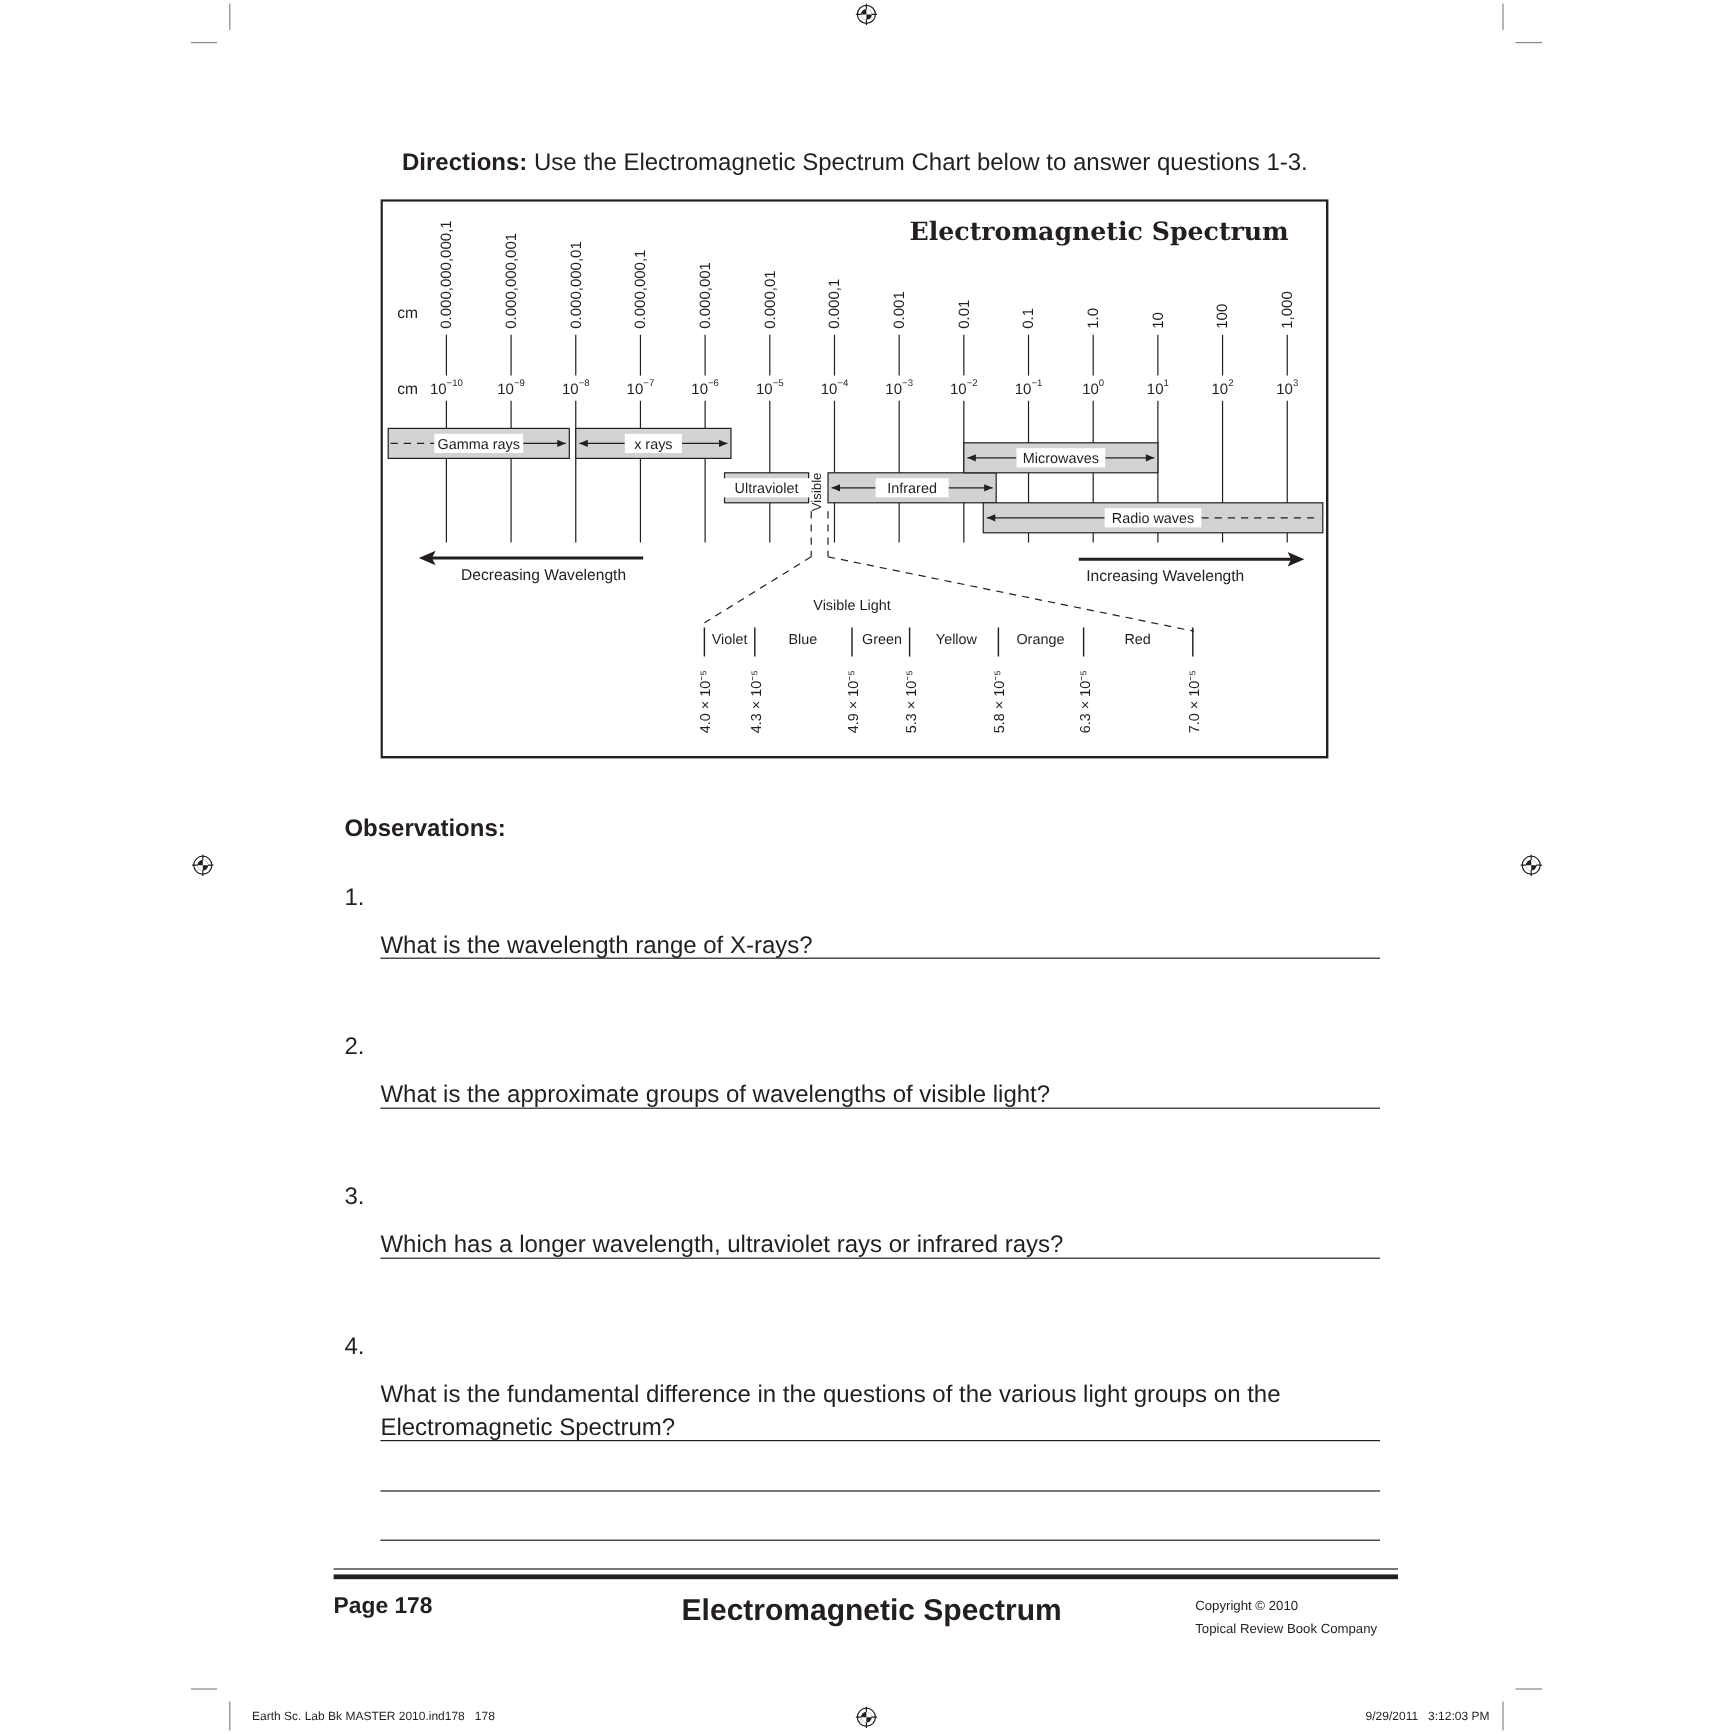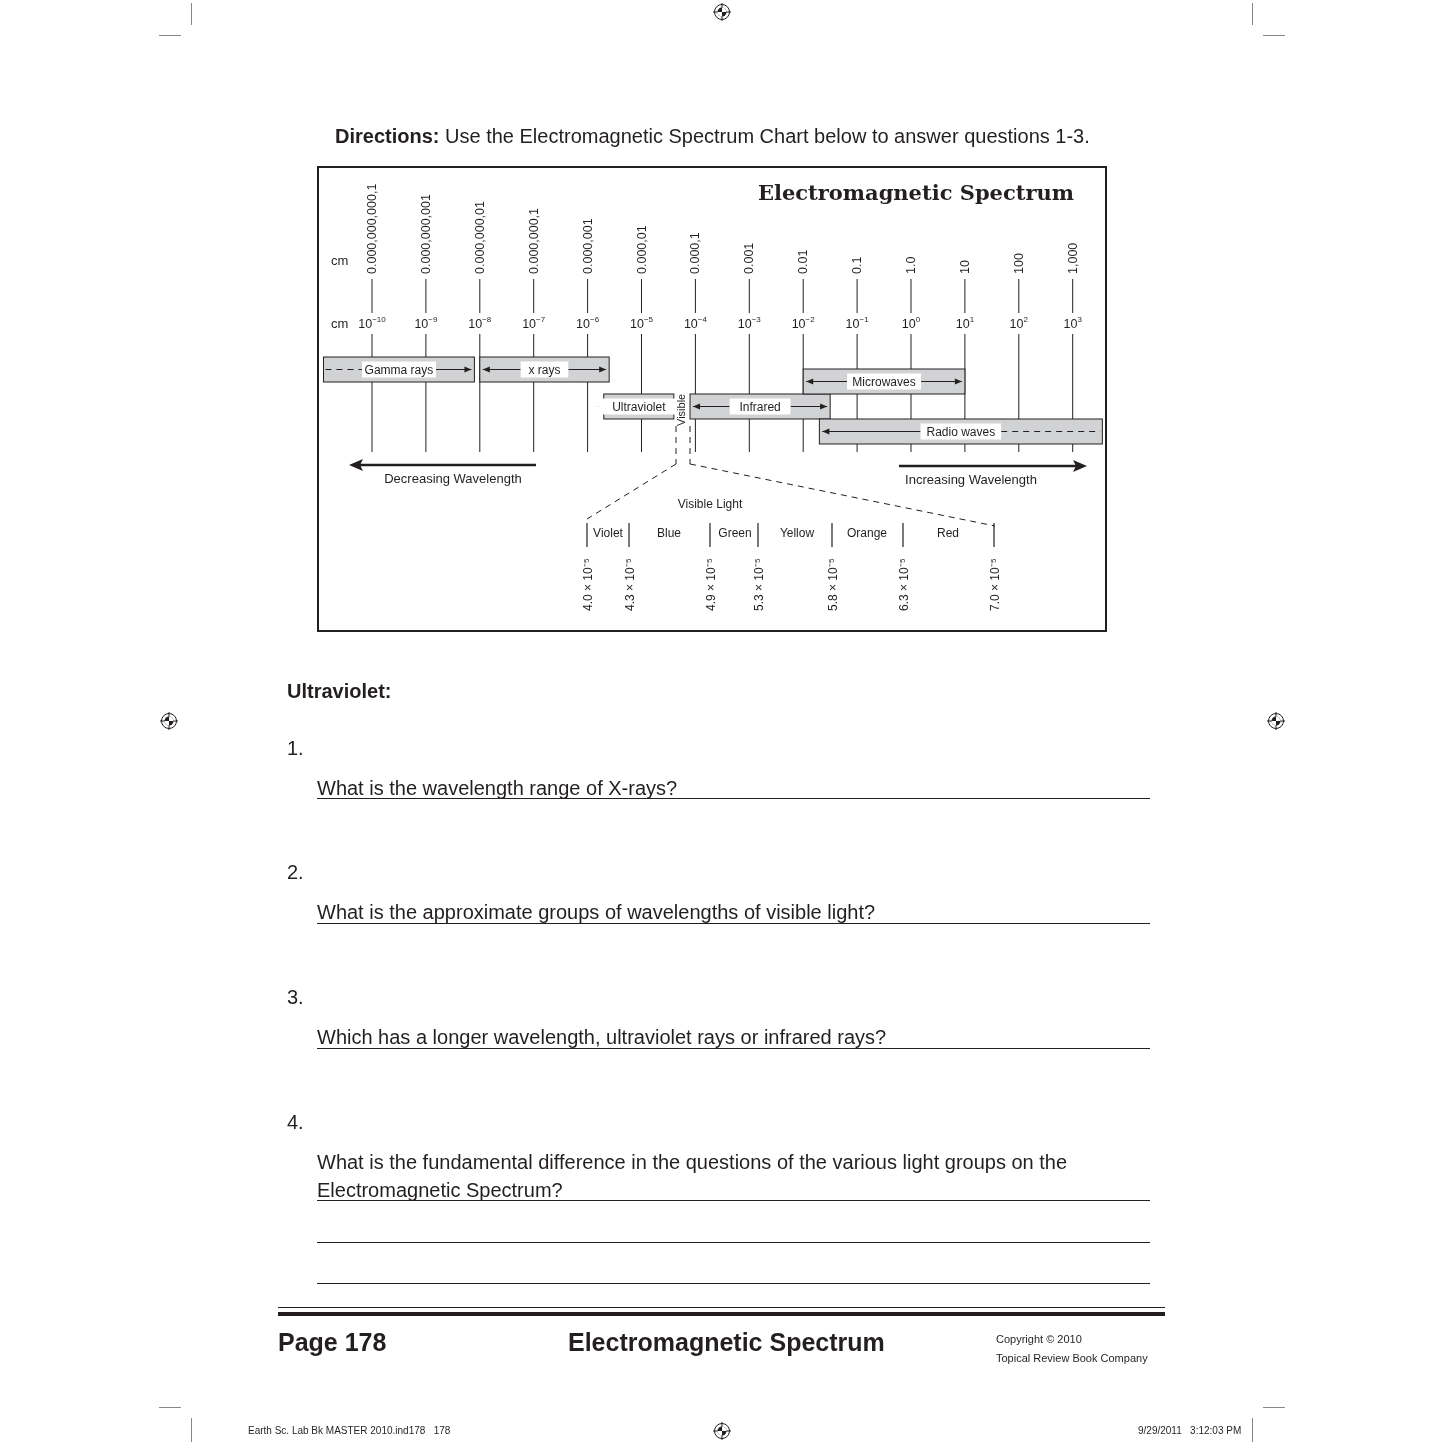--- a/index.html
+++ b/index.html
@@ -10,21 +10,21 @@
   .directions { left:287px; top:125px; font-size:20px; white-space:nowrap; }
   .directions b { font-weight:bold;margin-left:48px; }
   #chart { position:absolute; left:317px; top:166px; }
   .obs-heading { left:287px; top:680px; font-size:20px; font-weight:bold; }
   .q { position:absolute; left:287px; font-size:20px; line-height:28px; width:840px; }
   .q .num { position:absolute; left:0; }
   .q .text { position:absolute; left:30px; width:820px;margin-top:40px; }
   .ansline { position:absolute; left:317px; width:833px; height:0; border-top:1.5px solid #231f20; }
   .footer-rule1 { position:absolute; left:278px; top:1307px; width:887px; border-top:1.5px solid #231f20; }
   .footer-rule2 { position:absolute; left:278px; top:1312px; width:887px; height:4px; background:#231f20; }
-  .page-num { left:278px; top:1328px; font-size:25px; font-weight:bold; }
+  .page-num { left:278px; top:1328px; font-size:19px; font-weight:bold; }
   .footer-title { left:568px; top:1328px; font-size:25px; font-weight:bold; }
   .copyright { left:996px; top:1330px; font-size:11px; line-height:19px; }
   .slug-left { left:210px; top:1425px; font-size:10px; color:#231f20; }
   .slug-right { left:1138px; top:1425px; font-size:10px; color:#231f20; white-space:nowrap; }
 </style>
 </head>
 <body>
 
 <div class="crop" style="left:191px;top:3px;width:1px;height:22px;"></div>
 <div class="crop" style="left:159px;top:35px;width:22px;height:1px;"></div>
@@ -220,21 +220,21 @@
       <text transform="translate(682,445) rotate(-90)" font-size="12" fill="#231f20">7.0 × 10⁻⁵</text>
       <text x="291" y="371" text-anchor="middle" font-size="12" fill="#231f20">Violet</text>
       <text x="352" y="371" text-anchor="middle" font-size="12" fill="#231f20">Blue</text>
       <text x="418" y="371" text-anchor="middle" font-size="12" fill="#231f20">Green</text>
       <text x="480" y="371" text-anchor="middle" font-size="12" fill="#231f20">Yellow</text>
       <text x="550" y="371" text-anchor="middle" font-size="12" fill="#231f20">Orange</text>
       <text x="631" y="371" text-anchor="middle" font-size="12" fill="#231f20">Red</text>
     </g>
 </svg>
 
-<div class="abs obs-heading">Ultraviolet:</div>
+<div class="abs obs-heading">Observations:</div>
 
 <div class="q" style="top:734px;">
   <span class="num">1.</span>
   <span class="text">What is the wavelength range of X-rays?</span>
 </div>
 <div class="ansline" style="top:798px;"></div>
 
 <div class="q" style="top:858px;">
   <span class="num">2.</span>
   <span class="text">What is the approximate groups of wavelengths of visible light?</span>
@@ -257,14 +257,14 @@
 
 <div class="footer-rule1"></div>
 <div class="footer-rule2"></div>
 <div class="abs page-num">Page 178</div>
 <div class="abs footer-title">Electromagnetic Spectrum</div>
 <div class="abs copyright">
   <div>Copyright © 2010</div>
   <div>Topical Review Book Company</div>
 </div>
 
-<div class="abs slug-left" style="white-space:pre;margin-left:38px;">Earth Sc. Lab Bk MASTER 2010.ind178   178</div>
+<div class="abs slug-left" style="white-space:pre;">Earth Sc. Lab Bk MASTER 2010.ind178   178</div>
 <div class="abs slug-right" style="white-space:pre;text-align:center;">9/29/2011   3:12:03 PM</div>
 
 </body></html>

